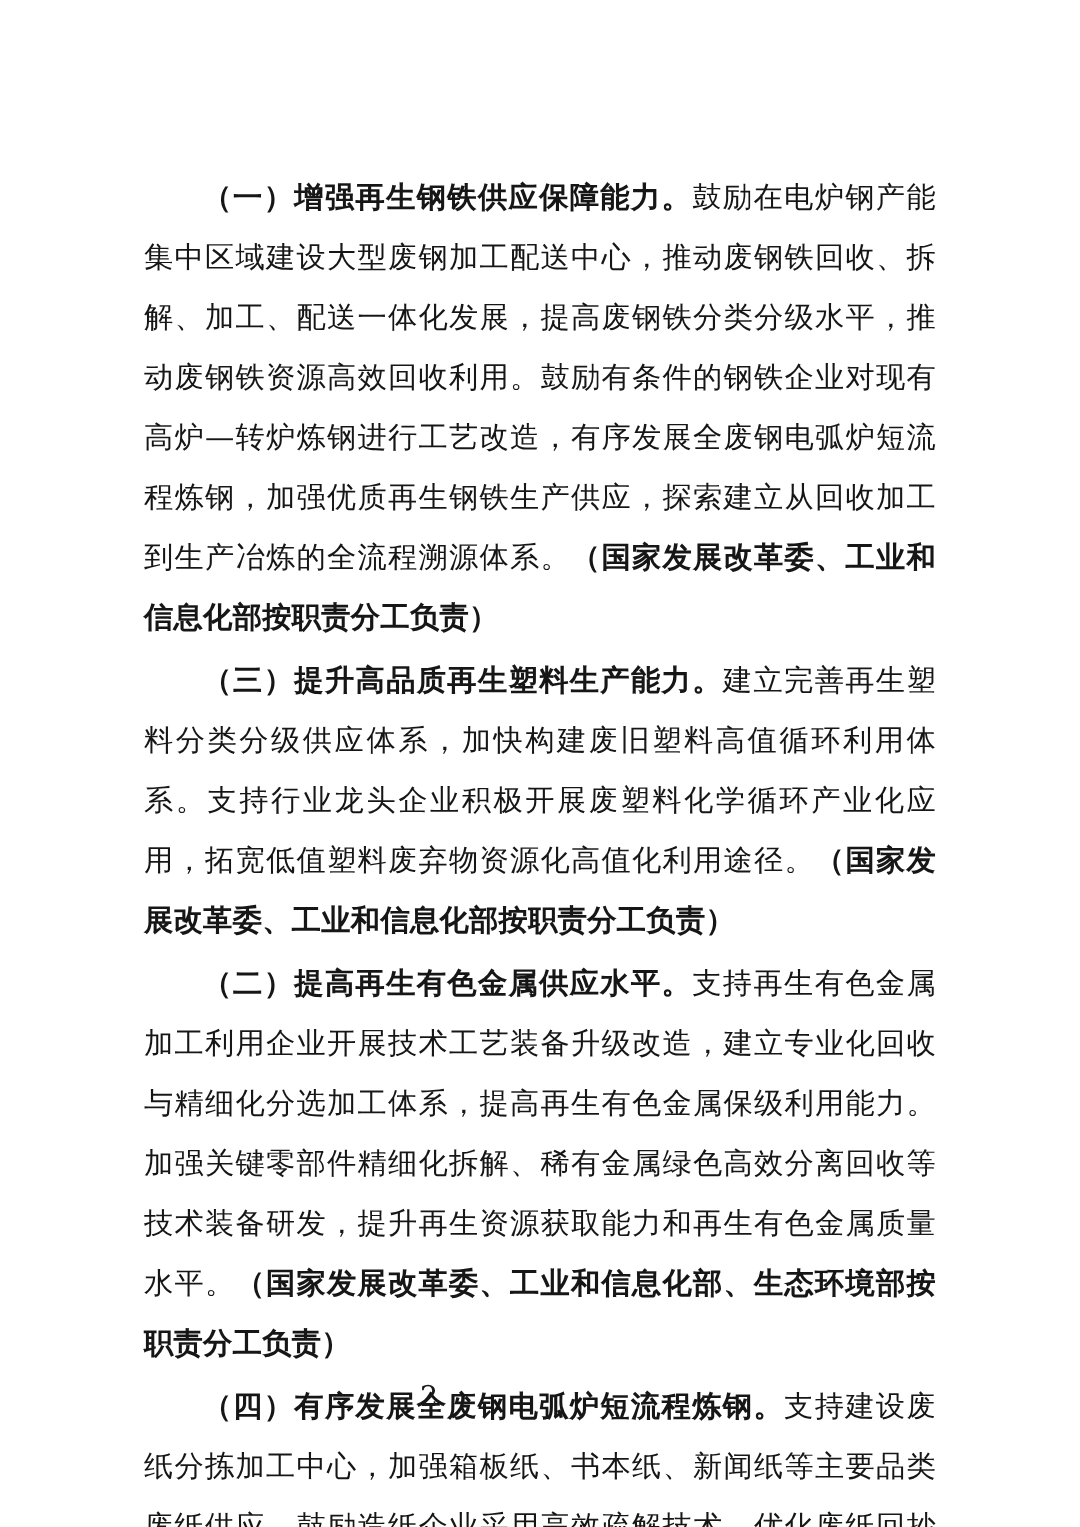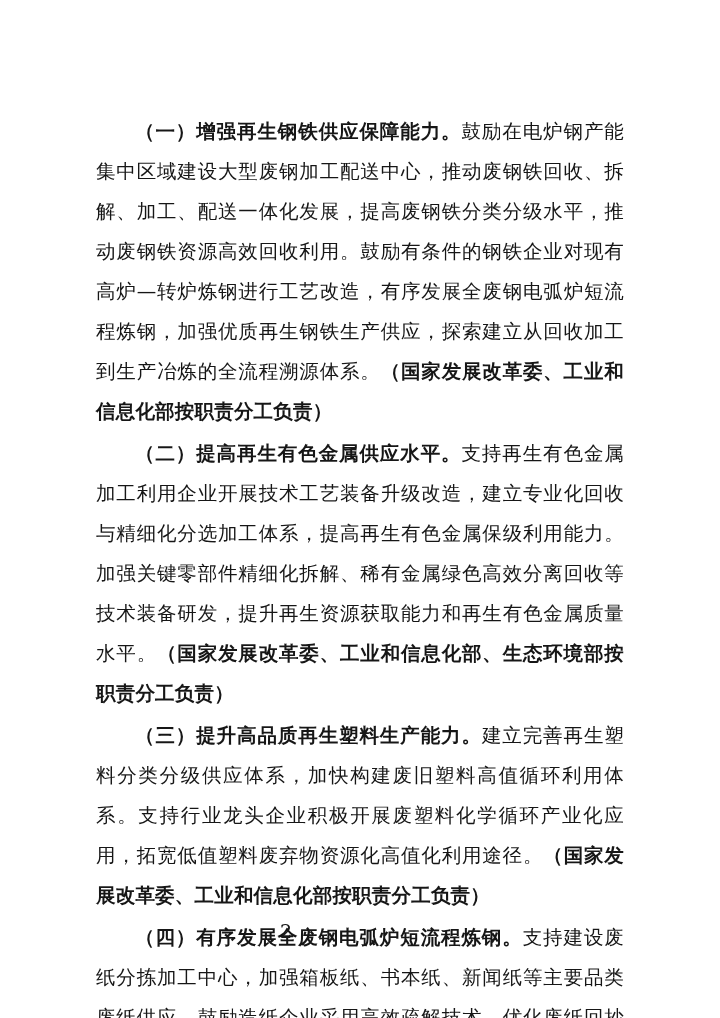--- a/index.html
+++ b/index.html
@@ -54,25 +54,25 @@
 <body>
 
 <div class="page">
   <div class="doc-body">
 
     <p class="para">
       <span class="b">（一）增强再生钢铁供应保障能力。</span><span>鼓励在电炉钢产能集中区域建设大型废钢加工配送中心，推动废钢铁回收、拆解、加工、配送一体化发展，提高废钢铁分类分级水平，推动废钢铁资源高效回收利用。鼓励有条件的钢铁企业对现有高炉—转炉炼钢进行工艺改造，有序发展全废钢电弧炉短流程炼钢，加强优质再生钢铁生产供应，探索建立从回收加工到生产冶炼的全流程溯源体系。</span><span class="b">（国家发展改革委、工业和信息化部按职责分工负责）</span>
     </p>
 
     <p class="para">
-      <span class="b">（二）提高再生有色金属供应水平。</span><span>支持再生有色金属加工利用企业开展技术工艺装备升级改造，建立专业化回收与精细化分选加工体系，提高再生有色金属保级利用能力。加强关键零部件精细化拆解、稀有金属绿色高效分离回收等技术装备研发，提升再生资源获取能力和再生有色金属质量水平。</span><span class="b">（国家发展改革委、工业和信息化部、生态环境部按职责分工负责）</span>
+      <span class="b">（三）提升高品质再生塑料生产能力。</span><span>建立完善再生塑料分类分级供应体系，加快构建废旧塑料高值循环利用体系。支持行业龙头企业积极开展废塑料化学循环产业化应用，拓宽低值塑料废弃物资源化高值化利用途径。</span><span class="b">（国家发展改革委、工业和信息化部按职责分工负责）</span>
     </p>
 
     <p class="para">
-      <span class="b">（三）提升高品质再生塑料生产能力。</span><span>建立完善再生塑料分类分级供应体系，加快构建废旧塑料高值循环利用体系。支持行业龙头企业积极开展废塑料化学循环产业化应用，拓宽低值塑料废弃物资源化高值化利用途径。</span><span class="b">（国家发展改革委、工业和信息化部按职责分工负责）</span>
+      <span class="b">（二）提高再生有色金属供应水平。</span><span>支持再生有色金属加工利用企业开展技术工艺装备升级改造，建立专业化回收与精细化分选加工体系，提高再生有色金属保级利用能力。加强关键零部件精细化拆解、稀有金属绿色高效分离回收等技术装备研发，提升再生资源获取能力和再生有色金属质量水平。</span><span class="b">（国家发展改革委、工业和信息化部、生态环境部按职责分工负责）</span>
     </p>
 
     <p class="para">
       <span class="b">（四）有序发展全废钢电弧炉短流程炼钢。</span><span>支持建设废纸分拣加工中心，加强箱板纸、书本纸、新闻纸等主要品类废纸供应。鼓励造纸企业采用高效疏解技术，优化废纸回抄工艺，提高再生纸品质。支持建设区域性废玻璃分选加工中心，鼓励采用光学分拣技术设备</span><span class="b"></span>
     </p>
 
   </div>
 
   <div class="page-number">2</div>
 </div>

